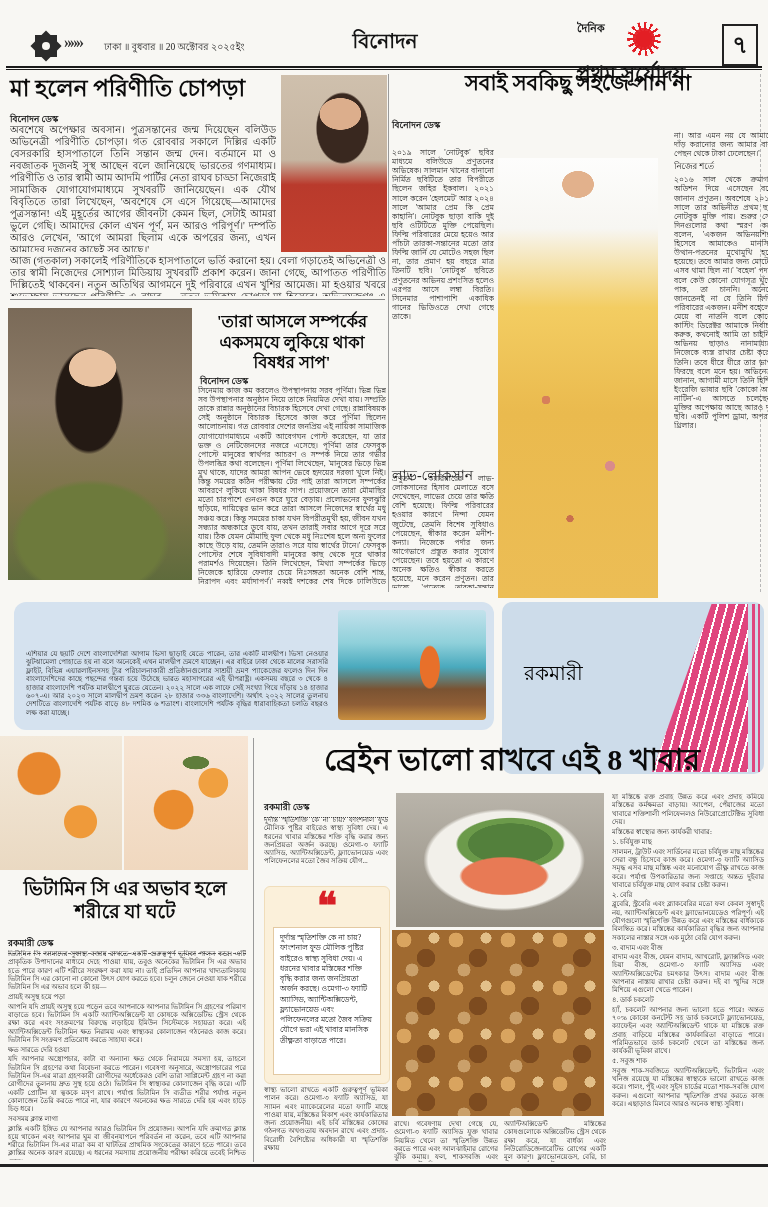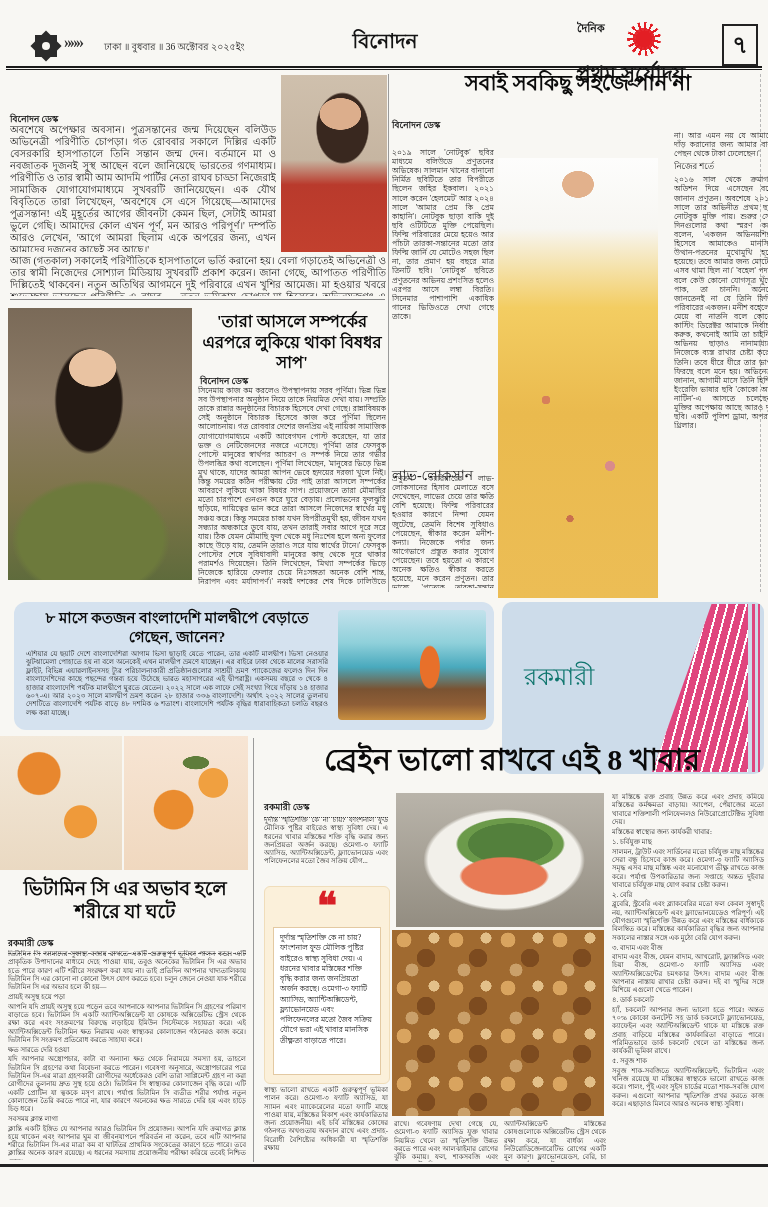--- a/index.html
+++ b/index.html
@@ -81,45 +81,46 @@
 <body>
 
 <div class="page">
 
   <div class="abs" style="left:30px;top:30px;width:32px;height:32px;">
     <div class="star8" style="left:5px;top:5px;width:22px;height:22px;"></div>
     <div class="star8" style="left:5px;top:5px;width:22px;height:22px;transform:rotate(45deg);"></div>
     <div class="abs" style="left:12px;top:12px;width:8px;height:8px;background:#f8f7f3;border-radius:50%;"></div>
   </div>
   <div class="abs" style="left:64px;top:34px;font-size:16px;font-weight:bold;letter-spacing:-2px;color:#333;">»»»</div>
-  <div class="abs" style="left:104px;top:40px;font-size:9.5px;color:#222;">ঢাকা ॥ বুধবার ॥ 36 অক্টোবর ২০২৫ইং</div>
+  <div class="abs" style="left:104px;top:40px;font-size:9.5px;color:#222;">ঢাকা ॥ বুধবার ॥ 20 অক্টোবর ২০২৫ইং</div>
   <div class="abs" style="left:300px;top:26px;width:170px;text-align:center;font-size:20px;font-weight:bold;">বিনোদন</div>
 
   <div class="abs" style="left:575px;top:20px;width:140px;height:44px;">
     <div class="sunburst" style="left:52px;top:2px;width:34px;height:34px;"></div>
     <div class="abs" style="left:2px;top:0px;font-size:11px;font-weight:bold;">দৈনিক</div>
     <div class="abs" style="left:0px;top:12px;width:140px;font-size:21px;font-weight:bold;white-space:nowrap;margin-top:26px;">প্রথম সূর্যোদয়</div>
   </div>
   <div class="abs pagebox" style="left:722px;top:24px;width:32px;height:38px;">
     <span style="font-size:24px;line-height:38px;">৭</span>
   </div>
   <div class="abs rule-thick" style="left:6px;top:66px;width:756px;"></div>
   <div class="abs rule-thin" style="left:6px;top:69px;width:756px;"></div>
 
   <div class="abs vline" style="left:388px;top:74px;height:518px;"></div>
   <div class="abs vline dash" style="left:760px;top:74px;height:518px;"></div>
 
+  <div class="abs hl" style="left:10px;top:76px;width:268px;font-size:23px;line-height:1.1;">মা হলেন পরিণীতি চোপড়া</div>
   <div class="abs photo ph-parineeti" style="left:281px;top:75px;width:106px;height:177px;"></div>
   <div class="abs byline" style="left:10px;top:112px;">বিনোদন ডেস্ক</div>
   <div class="abs body-text" style="left:10px;top:124px;width:266px;height:128px;">অবশেষে অপেক্ষার অবসান। পুত্রসন্তানের জন্ম দিয়েছেন বলিউড অভিনেত্রী পরিণীতি চোপড়া। গত রোববার সকালে দিল্লির একটি বেসরকারি হাসপাতালে তিনি সন্তান জন্ম দেন। বর্তমানে মা ও নবজাতক দুজনই সুস্থ আছেন বলে জানিয়েছে ভারতের গণমাধ্যম। পরিণীতি ও তার স্বামী আম আদমি পার্টির নেতা রাঘব চাড্ডা নিজেরাই সামাজিক যোগাযোগমাধ্যমে সুখবরটি জানিয়েছেন। এক যৌথ বিবৃতিতে তারা লিখেছেন, 'অবশেষে সে এসে গিয়েছে—আমাদের পুত্রসন্তান! এই মুহূর্তের আগের জীবনটা কেমন ছিল, সেটাই আমরা ভুলে গেছি। আমাদের কোল এখন পূর্ণ, মন আরও পরিপূর্ণ।' দম্পতি আরও লেখেন, 'আগে আমরা ছিলাম একে অপরের জন্য, এখন আমাদের দুজনের কাছেই সব আছে।'</div>
   <div class="abs body-text" style="left:10px;top:255px;width:376px;height:41px;">আজ (গতকাল) সকালেই পরিণীতিকে হাসপাতালে ভর্তি করানো হয়। বেলা গড়াতেই অভিনেত্রী ও তার স্বামী নিজেদের সোশ্যাল মিডিয়ায় সুখবরটি প্রকাশ করেন। জানা গেছে, আপাতত পরিণীতি দিল্লিতেই থাকবেন। নতুন অতিথির আগমনে দুই পরিবারে এখন খুশির আমেজ। মা হওয়ার খবরে শুভেচ্ছায় ভাসছেন পরিণীতি ও রাঘব — নতুন ভূমিকায় চোপড়া-মা হিসেবে। অভিনয়জগৎ ও রাজনৈতিক অঙ্গনের অসংখ্য সহকর্মী এবং অনুরাগীরা ইতোমধ্যেই শুভেচ্ছায় ভরিয়ে দিয়েছেন এই তারকা দম্পতিকে।</div>
   <div class="abs hline" style="left:10px;top:299px;width:375px;"></div>
 
   <div class="abs photo ph-purnima" style="left:8px;top:308px;width:184px;height:272px;"></div>
-  <div class="abs hl caption-head" style="left:198px;top:312px;width:188px;font-size:16.5px;line-height:1.25;">'তারা আসলে সম্পর্কের এরপরে লুকিয়ে থাকা বিষধর সাপ'</div>
+  <div class="abs hl caption-head" style="left:198px;top:312px;width:188px;font-size:16.5px;line-height:1.25;">'তারা আসলে সম্পর্কের একসমযে লুকিয়ে থাকা বিষধর সাপ'</div>
   <div class="abs byline" style="left:200px;top:374px;">বিনোদন ডেস্ক</div>
   <div class="abs body-text" style="left:198px;top:386px;width:188px;height:198px;font-size:7.6px;">সিনেমায় কাজ কম করলেও উপস্থাপনায় সরব পূর্ণিমা। ভিন্ন ভিন্ন সব উপস্থাপনার অনুষ্ঠান নিয়ে তাকে নিয়মিত দেখা যায়। সম্প্রতি তাকে রান্নার অনুষ্ঠানের বিচারক হিসেবে দেখা গেছে। রান্নাবিষয়ক সেই অনুষ্ঠানে বিচারক হিসেবে কাজ করে পূর্ণিমা ছিলেন আলোচনায়। গত রোববার দেশের জনপ্রিয় এই নায়িকা সামাজিক যোগাযোগমাধ্যমে একটি আবেগঘন পোস্ট করেছেন, যা তার ভক্ত ও নেটিজেনদের নজরে এসেছে। পূর্ণিমা তার ফেসবুক পোস্টে মানুষের স্বার্থপর আচরণ ও সম্পর্ক নিয়ে তার গভীর উপলব্ধির কথা বলেছেন। পূর্ণিমা লিখেছেন, 'মানুষের ভিড়ে ভিন্ন মুখ থাকে, যাদের আমরা আপন ভেবে হৃদয়ের দরজা খুলে নিই। কিন্তু সময়ের কঠিন পরীক্ষায় টের পাই তারা আসলে সম্পর্কের আবরণে লুকিয়ে থাকা বিষধর সাপ। প্রয়োজনে তারা মৌমাছির মতো চারপাশে গুনগুন করে ঘুরে বেড়ায়। প্রলোভনের ফুলঝুরি ছড়িয়ে, দায়িত্বের ভান করে তারা আসলে নিজেদের স্বার্থের মধু সঞ্চয় করে। কিন্তু সময়ের চাকা যখন বিপরীতমুখী হয়, জীবন যখন সন্ধ্যার অন্ধকারে ডুবে যায়, তখন তারাই সবার আগে দূরে সরে যায়। ঠিক যেমন মৌমাছি ফুল থেকে মধু নিঃশেষ হলে অন্য ফুলের কাছে উড়ে যায়, তেমনি তারাও সরে যায় স্বার্থের টানে।' ফেসবুক পোস্টের শেষে সুবিধাবাদী মানুষের কাছ থেকে দূরে থাকার পরামর্শও দিয়েছেন। তিনি লিখেছেন, 'মিথ্যা সম্পর্কের ভিড়ে নিজেকে হারিয়ে ফেলার চেয়ে নিঃসঙ্গতা অনেক বেশি শান্ত, নিরাপদ এবং মর্যাদাপূর্ণ।' নব্বই দশকের শেষ দিকে ঢালিউডে অভিষেক ঘটেছিল পূর্ণিমার। জাকির হোসেন রাজু পরিচালিত 'এ জীবন তোমার আমার' ছবিটি যখন ১৯৯৭ সালে মুক্তি পায়, তখন এই তারকা নবম শ্রেণির শিক্ষার্থী। টানা ২০২০ সাল পর্যন্ত সিনেমায় কাজ করেছেন। রূপালি পর্দার আলোচিত নায়িকা পূর্ণিমা অভিনীত সর্বশেষ সিনেমা 'গাঙচিল' মুক্তি পায় ২০২১ সালের ডিসেম্বরে। নঈম ইমতিয়াজ নেয়ামূল পরিচালিত 'পাঞ্চলে' ও 'জ্যাম' নামের দুটি সিনেমা আছে মুক্তির অপেক্ষায়।</div>
 
   <div class="abs hl" style="left:392px;top:72px;width:372px;text-align:center;font-size:21px;line-height:1.1;white-space:nowrap;">সবাই সবকিছু সহজে পান না</div>
   <div class="abs byline" style="left:392px;top:118px;">বিনোদন ডেস্ক</div>
 
   <div class="abs photo ph-pranutan" style="left:498px;top:158px;width:160px;height:440px;"></div>
 
   <div class="abs" style="left:392px;top:148px;width:102px;height:330px;overflow:hidden;">
     <div class="body-text" style="font-size:7.6px;">২০১৯ সালে 'নোটবুক' ছবির মাধ্যমে বলিউডে প্রণুতনের অভিষেক। সালমান খানের বানানো নির্মিত ছবিটিতে তার বিপরীতে ছিলেন জহির ইকবাল। ২০২১ সালে করেন 'হেলমেট' আর ২০২৪ সালে 'আমার প্রেম কি প্রেম কাহানি'। নোটবুক ছাড়া বাকি দুই ছবি ওটিটিতে মুক্তি পেয়েছিল। ফিল্মি পরিবারের মেয়ে হয়েও আর পাঁচটা তারকা-সন্তানের মতো তার ফিল্মি জার্নি যে মোটেও সহজ ছিল না, তার প্রমাণ হয় বছরে মাত্র তিনটি ছবি। 'নোটবুক' ছবিতে প্রণুতনের অভিনয় প্রশংসিত হলেও এরপর আসে লম্বা বিরতি। সিনেমার পাশাপাশি একাধিক গানের ভিডিওতে দেখা গেছে তাকে।</div>
@@ -127,26 +128,25 @@
   <div class="abs subhead" style="left:392px;top:462px;font-size:14px;">লাভ-লোকসান</div>
   <div class="abs body-text" style="left:392px;top:474px;width:102px;height:114px;font-size:7.6px;">প্রণুতন ক্যারিয়ারের লাভ-লোকসানের হিসাব মেলাতে বসে দেখেছেন, লাভের চেয়ে তার ক্ষতি বেশি হয়েছে। ফিল্মি পরিবারের হওয়ার কারণে নিন্দা যেমন জুটেছে, তেমনি বিশেষ সুবিধাও পেয়েছেন, স্বীকার করেন মনীশ-কন্যা। নিজেকে পর্দার জন্য আগেভাগে প্রস্তুত করার সুযোগ পেয়েছেন। তবে হয়তো এ কারণে অনেক ক্ষতিও স্বীকার করতে হয়েছে, মনে করেন প্রণুতন। তার ভাষ্যে, 'প্রত্যেক তারকা-সন্তান ইন্ডাস্ট্রিতে সহজে জায়গা পান না। সবার জন্য এই পথ সহজ নয়। এর মূল্য চুকিয়েছি আমি নিজে। অভিনেত্রীর মেয়ে বলে দর্শকেরা সহজে গ্রহণ করেন</div>
 
   <div class="abs" style="left:662px;top:131px;width:100px;height:458px;overflow:hidden;margin-left:12px;">
     <div class="body-text" style="font-size:7.6px;">না। আর এমন নয় যে আমাকে দাঁড় করানোর জন্য আমার বাবা পেছন থেকে টাকা ঢেলেছেন।'</div>
     <div class="subhead" style="font-size:8.5px;">নিজের শর্তে</div>
     <div class="body-text" style="font-size:7.6px;">২০১৬ সাল থেকে ক্রমাগত অডিশন দিয়ে এসেছেন বলে জানান প্রণুতন। অবশেষে ২০১৯ সালে তার অভিনীত প্রথম ছবি নোটবুক মুক্তি পায়। শুরুর সেই দিনগুলোর কথা স্মরণ করে বলেন, 'একজন অভিনয়শিল্পী হিসেবে আমাকেও মানসিক উত্থান-পতনের মুখোমুখি হতে হয়েছে। তবে আমার জন্য মোটেও এসব থামা ছিল না।' 'বহেল' পদবি বলে কেউ কোনো যোগসূত্র খুঁজে পাক, তা চাননি। অনেকে জানতেনই না যে তিনি ফিল্মি পরিবারের একজন। মনীশ বহেলের মেয়ে বা নাতনি বলে কোনো কাস্টিং ডিরেক্টর আমাকে নির্বাচন করুক, কখনোই আমি তা চাইনি।' অভিনয় ছাড়াও নানামাধ্যমে নিজেকে ব্যস্ত রাখার চেষ্টা করেন তিনি। তবে ধীরে ধীরে তার ভাগ্য ফিরছে বলে মনে হয়। অভিনেত্রী জানান, আগামী মাসে তিনি হিন্দি-ইংরেজি ভাষার ছবি 'কোকো আর নাটিন'-এ আসতে চলেছেন। মুক্তির অপেক্ষায় আছে আরও দুই ছবি। একটি পুলিশ ড্রামা, অপরটি থ্রিলার।</div>
   </div>
 
   <div class="abs bluebox" style="left:14px;top:602px;width:480px;height:128px;"></div>
-  <div class="abs hl caption-head" style="left:24px;top:609px;width:306px;font-size:15px;line-height:1.25;">৮ মাসে কতজন বাংলাদেশি মালদ্বীপে বেড়াতে গেছেন, জানেন?</div>
   <div class="abs body-text" style="left:26px;top:650px;width:302px;height:74px;font-size:7px;">এশিয়ার যে ছয়টি দেশে বাংলাদেশিরা আগাম ভিসা ছাড়াই যেতে পারেন, তার একটি মালদ্বীপ। ভিসা নেওয়ার ঝুটঝামেলা পোহাতে হয় না বলে অনেকেই এখন মালদ্বীপ ভ্রমণে যাচ্ছেন। এর বাইরে ঢাকা থেকে মালের সরাসরি ফ্লাইট, বিভিন্ন এয়ারলাইনসসহ ট্যুর পরিচালনাকারী প্রতিষ্ঠানগুলোর সাশ্রয়ী ভ্রমণ প্যাকেজের ফলেও দিন দিন বাংলাদেশিদের কাছে পছন্দের গন্তব্য হয়ে উঠেছে ভারত মহাসাগরের এই দ্বীপরাষ্ট্র। একসময় বছরে ৩ থেকে ৪ হাজার বাংলাদেশি পর্যটক মালদ্বীপে ঘুরতে যেতেন। ২০২২ সালে এক লাফে সেই সংখ্যা গিয়ে দাঁড়ায় ১৪ হাজার ৬০৭-এ। আর ২০২৩ সালে মালদ্বীপ ভ্রমণ করেন ২৮ হাজার ৩৩৬ বাংলাদেশি। অর্থাৎ ২০২২ সালের তুলনায় দেশটিতে বাংলাদেশি পর্যটক বাড়ে ৪৮ দশমিক ৬ শতাংশ। বাংলাদেশি পর্যটক বৃদ্ধির ধারাবাহিকতা চলতি বছরও লক্ষ করা যাচ্ছে।</div>
   <div class="abs photo ph-maldives" style="left:338px;top:610px;width:148px;height:110px;border-radius:4px;"></div>
 
   <div class="abs bluebox2" style="left:502px;top:602px;width:262px;height:172px;"></div>
-  <div class="abs" style="left:524px;top:658px;font-size:24px;color:#0f766e;">রকমারী</div>
+  <div class="abs" style="left:524px;top:658px;font-size:20px;color:#000000;">রকমারী</div>
   <div class="abs pink-tri" style="left:652px;top:604px;width:96px;height:168px;"></div>
   <div class="abs pink-stripe" style="left:752px;top:604px;height:168px;"></div>
   <div class="abs pink-stripe" style="left:758px;top:604px;height:168px;width:2px;"></div>
 
   <div class="abs photo ph-orangesA" style="left:0px;top:736px;width:122px;height:134px;"></div>
   <div class="abs photo ph-orangesB" style="left:124px;top:736px;width:124px;height:134px;"></div>
   <div class="abs hl caption-head" style="left:4px;top:878px;width:242px;font-size:19px;line-height:1.2;">ভিটামিন সি এর অভাব হলে শরীরে যা ঘটে</div>
   <div class="abs byline dashed-b" style="left:8px;top:936px;width:238px;padding-bottom:2px;">রকমারী ডেস্ক</div>
   <div class="abs" style="left:8px;top:950px;width:238px;height:210px;overflow:hidden;">
     <div class="body-text" style="font-size:6.9px;">ভিটামিন সি আমাদের সুস্বাস্থ্য বজায় রাখতে একটি গুরুত্বপূর্ণ ভূমিকা পালন করে। এটি প্রাকৃতিক উপাদানের মাধ্যমে দেহে পাওয়া যায়, তবুও অনেকের ভিটামিন সি এর অভাব হতে পারে কারণ এটি শরীরে সংরক্ষণ করা যায় না। তাই প্রতিদিন আপনার খাদ্যতালিকায় ভিটামিন সি এর কোনো না কোনো উৎস যোগ করতে হবে। চলুন জেনে নেওয়া যাক শরীরে ভিটামিন সি এর অভাব হলে কী হয়—</div>

